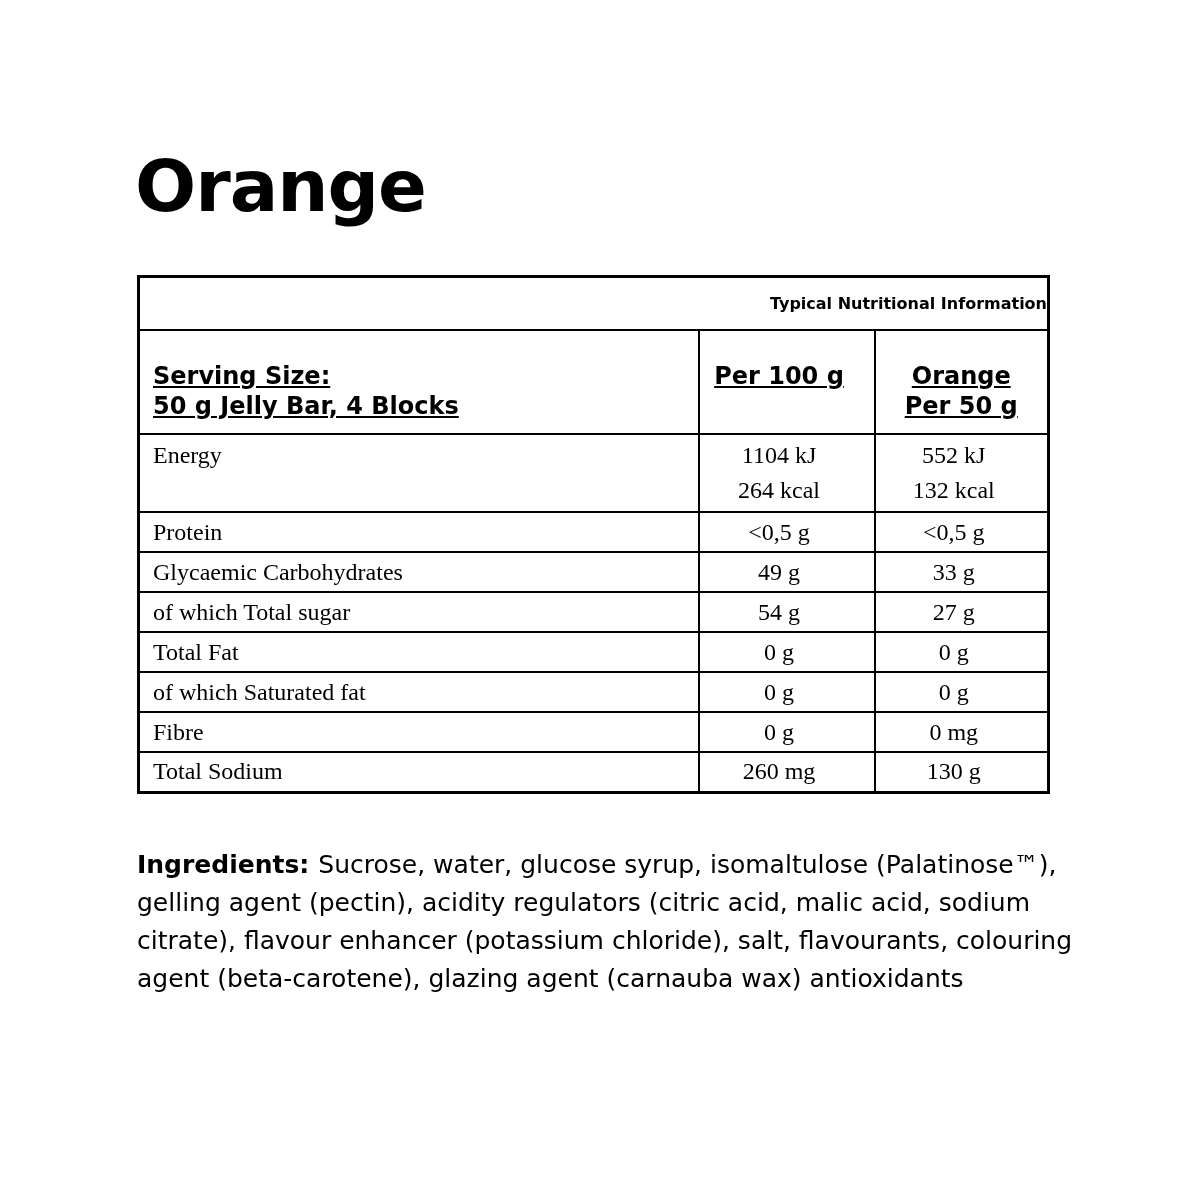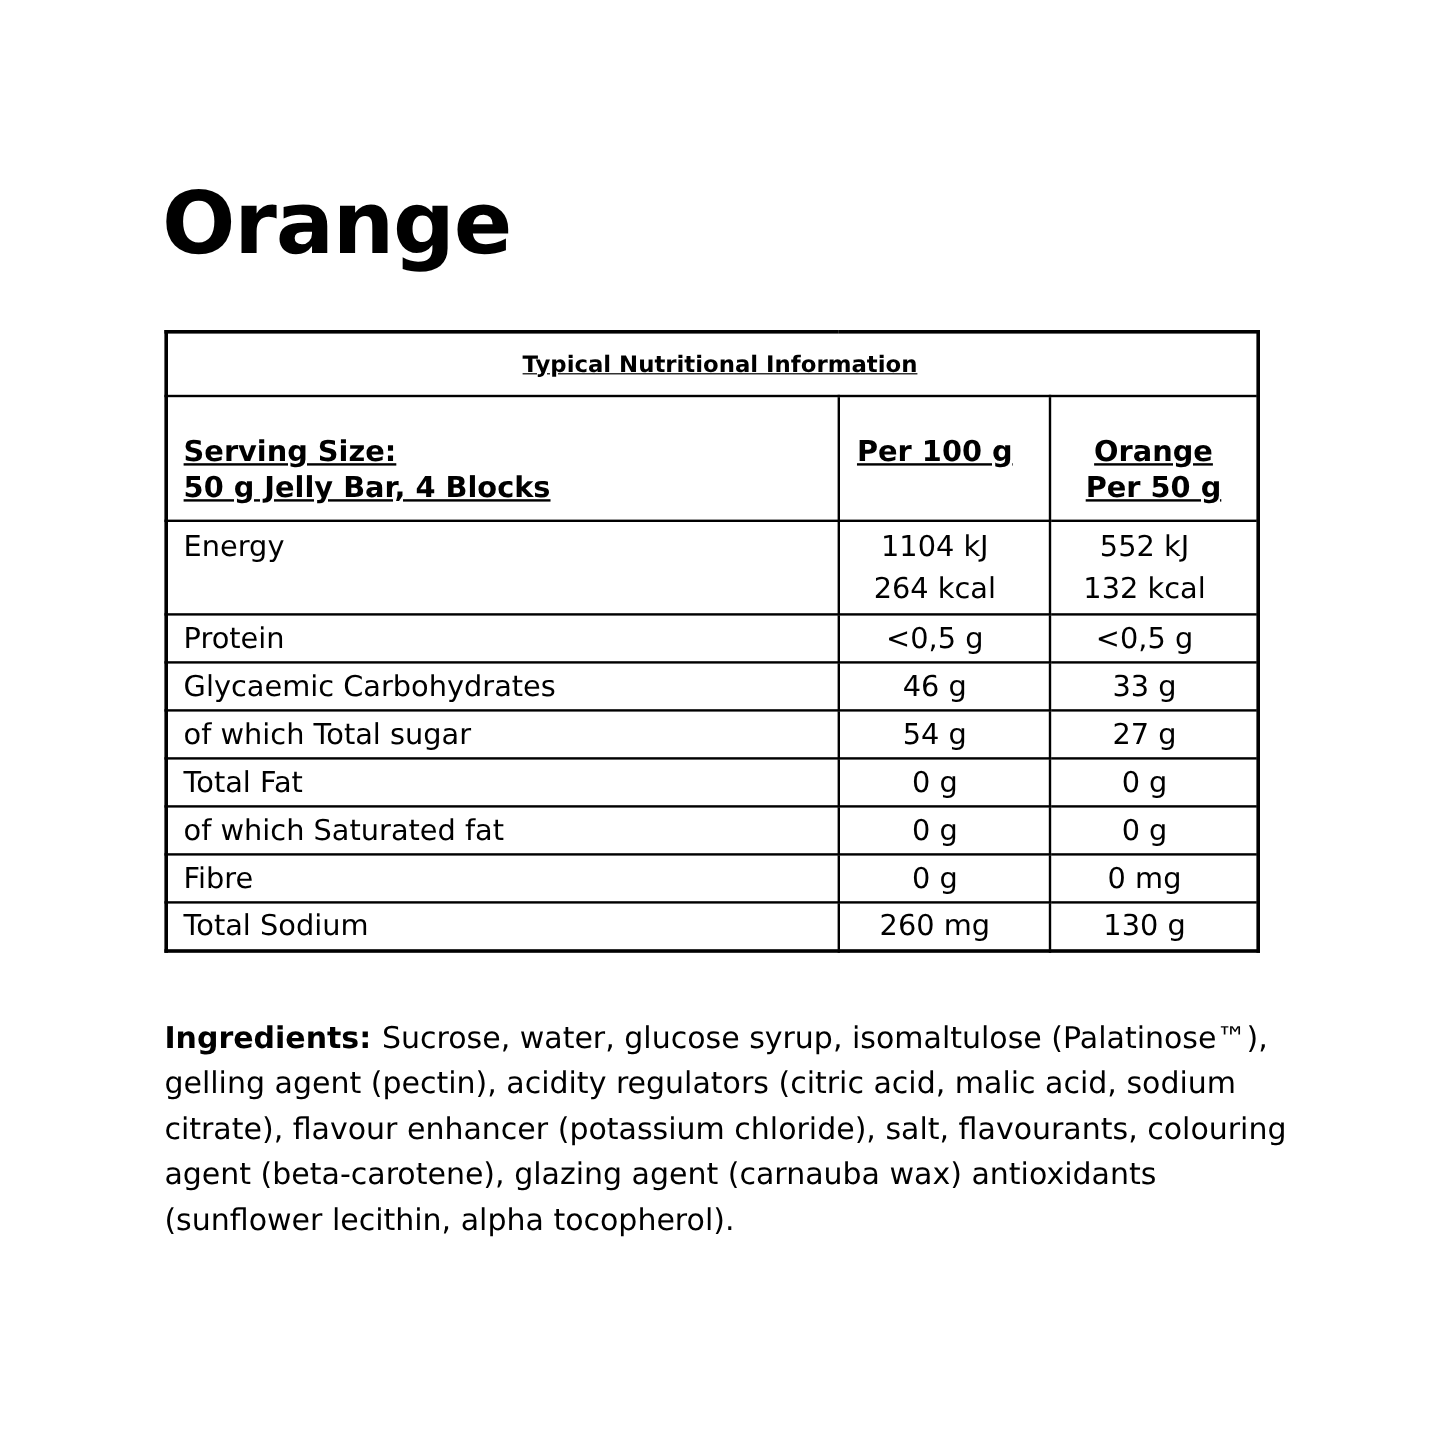--- a/index.html
+++ b/index.html
@@ -37,27 +37,26 @@
     table-layout: fixed;
     border-collapse: collapse;
     border: 3px solid #000000;
   }
   table.nutrition-table td, table.nutrition-table th {
     border: 2px solid #000000;
     padding: 0;
     overflow: hidden;
   }
   .tbl-title-cell {
-    font-size: 19px;
+    font-size: 16px;
     font-weight: bold;
-    text-align: center;
+    text-align: right;
     vertical-align: middle;
     padding-left: 13px !important;
     height: 51px;
-    text-decoration: underline;
   }
   tr.hdr-row { height: 82px; }
   tr.hdr-row td {
     font-size: 24px;
     font-weight: bold;
     vertical-align: bottom;
     padding-bottom: 12px !important;
     line-height: 30px;
     text-decoration: underline;
   }
@@ -68,20 +67,21 @@
     white-space: pre-line;
   }
   tr.hdr-row td.hdr-serving {
     text-align: center;
     padding-right: 0 !important;
   }
   tr.data-row td {
     font-size: 24px;
     line-height: 35px;
     vertical-align: middle;
+    font-family: Liberation Serif, serif;
   }
   tr.row-energy { height: 78px; }
   tr.row-energy td {
     vertical-align: top;
     padding-top: 3px !important;
   }
   tr.row-single { height: 40px; }
   .ingredients {
     position: absolute;
     left: 137px;
@@ -138,21 +138,21 @@
     </tr>
 
     <tr class="data-row row-single">
       <td class="cell-label">Protein</td>
       <td class="cell-val">&lt;0,5 g</td>
       <td class="cell-val">&lt;0,5 g</td>
     </tr>
 
     <tr class="data-row row-single">
       <td class="cell-label">Glycaemic Carbohydrates</td>
-      <td class="cell-val">46 g</td>
+      <td class="cell-val">49 g</td>
       <td class="cell-val">33 g</td>
     </tr>
 
     <tr class="data-row row-single">
       <td class="cell-label">of which Total sugar</td>
       <td class="cell-val">54 g</td>
       <td class="cell-val">27 g</td>
     </tr>
 
     <tr class="data-row row-single">
@@ -181,16 +181,15 @@
   </tbody>
     </table>
 
   <div class="ingredients">
     <div class="line">
       <span class="ing-label">Ingredients:</span><span>Sucrose, water, glucose syrup, isomaltulose (Palatinose™),</span>
     </div>
     <div class="line">gelling agent (pectin), acidity regulators (citric acid, malic acid, sodium</div>
     <div class="line">citrate), flavour enhancer (potassium chloride), salt, flavourants, colouring</div>
     <div class="line">agent (beta-carotene), glazing agent (carnauba wax) antioxidants</div>
-    <div class="line">(sunflower lecithin, alpha tocopherol).</div>
   </div>
 
 </div>
 
 </body></html>

